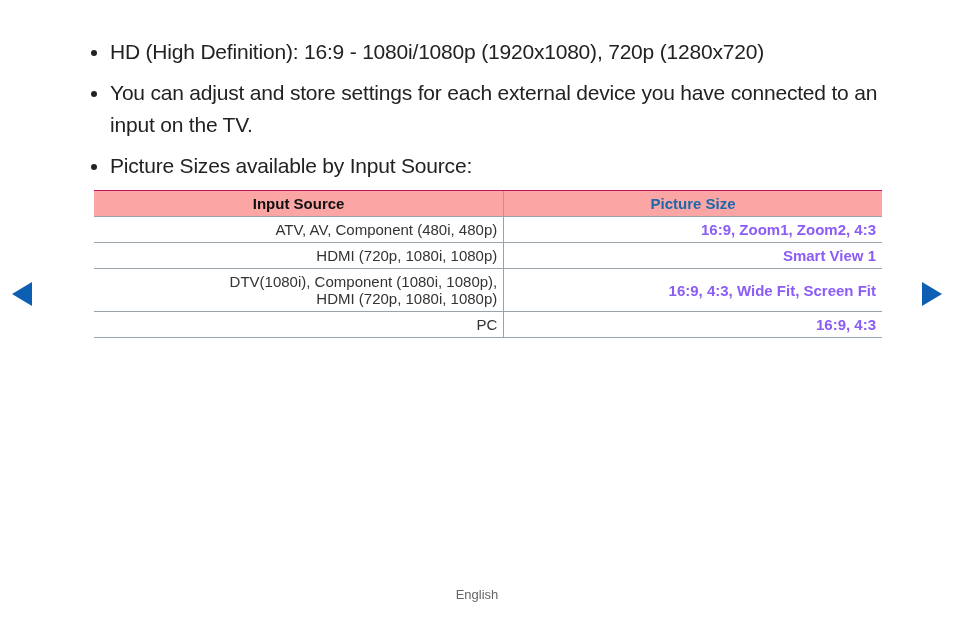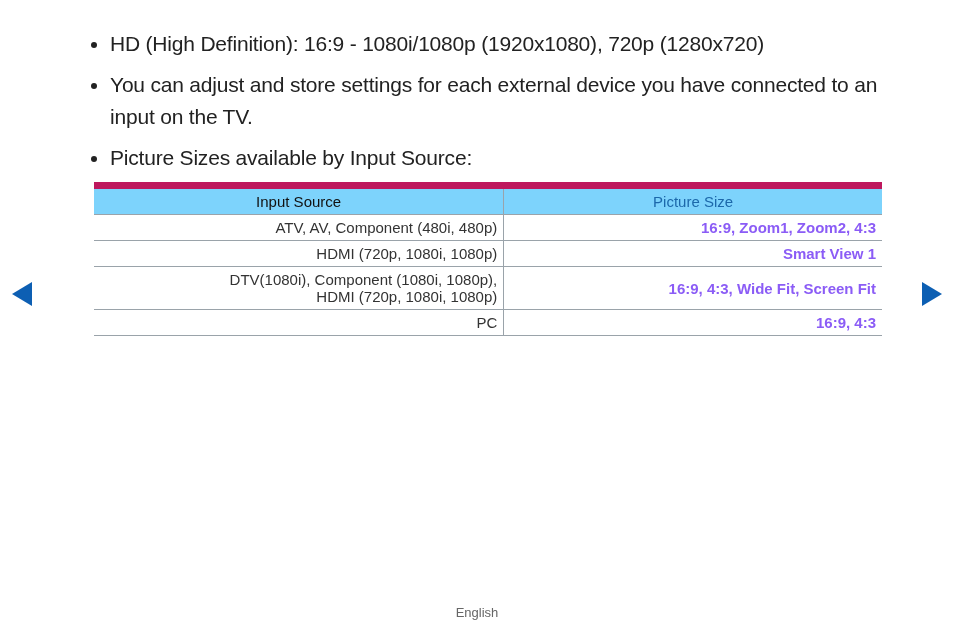--- a/index.html
+++ b/index.html
@@ -7,21 +7,21 @@
     padding: 0;
     width: 954px;
     height: 624px;
     background: #ffffff;
     font-family: "Helvetica Neue", Helvetica, Arial, sans-serif;
     font-weight: 300;
     color: #222;
     position: relative;
   }
   .content {
-    padding: 28px 70px 0 70px;
+    padding: 36px 70px 0 70px;
   }
   ul.bullets {
     margin: 0;
     padding: 0 0 0 40px;
     list-style: disc;
   }
   ul.bullets li {
     font-size: 21px;
     line-height: 1.55;
     letter-spacing: -0.2px;
@@ -29,26 +29,26 @@
     font-weight: 300;
   }
   table.src-table {
     width: 788px;
     margin-left: 24px;
     border-collapse: collapse;
     font-size: 15px;
     margin-top: 8px;
   }
   table.src-table th {
-    background: #7dd3fc;
-    border-top: 7px solid #be185d;
+    background: #fca5a5;
+    border-top: 1px solid #be185d;
     border-bottom: 1px solid #9aa3aa;
     text-align: center;
     padding: 4px 6px;
-    font-weight: 400;
+    font-weight: 700;
   }
   table.src-table th:first-child {
     color: #111;
     width: 52%;
   }
   table.src-table th:last-child {
     color: #1c68aa;
     border-left: 1px solid #9aa3aa;
     width: 48%;
   }
@@ -80,21 +80,21 @@
     border-right: 20px solid #0d5fb3;
   }
   .arrow-right {
     right: 12px;
     border-top: 12px solid transparent;
     border-bottom: 12px solid transparent;
     border-left: 20px solid #0d5fb3;
   }
   .footer-lang {
     position: absolute;
-    bottom: 4px;
+    bottom: 22px;
     width: 100%;
     text-align: center;
     font-size: 13px;
     color: #666;
     font-weight: 300;
   }
 </style>
 </head>
 <body>
 

